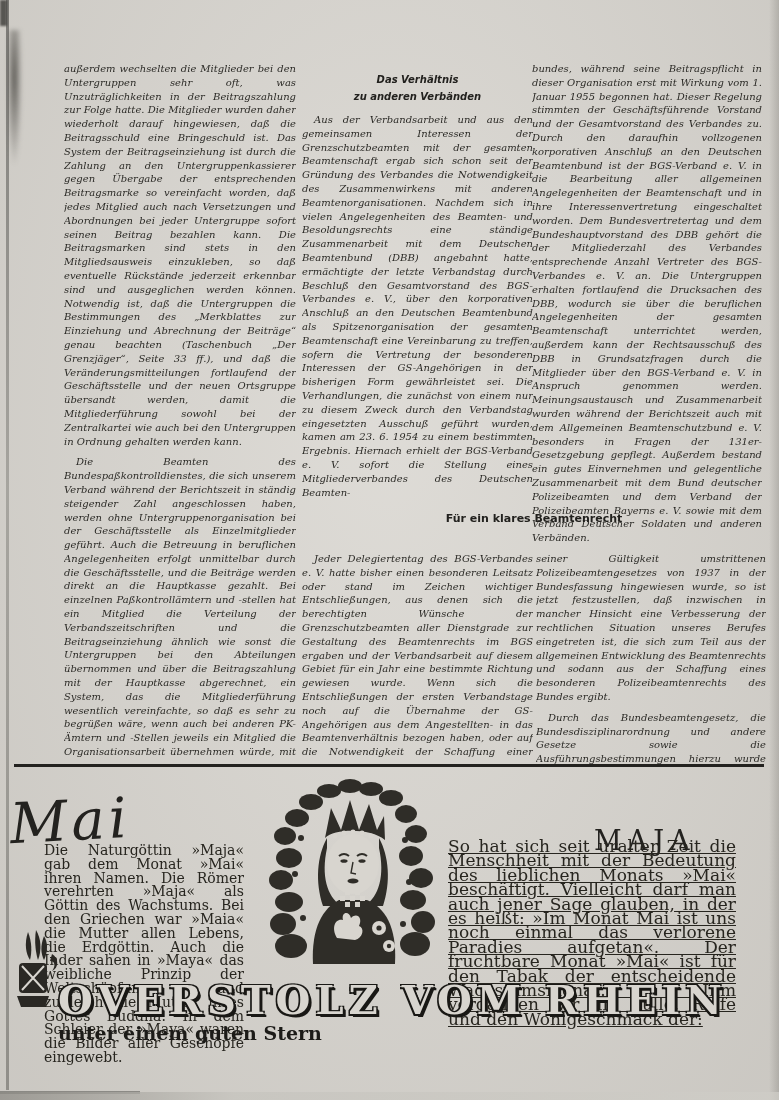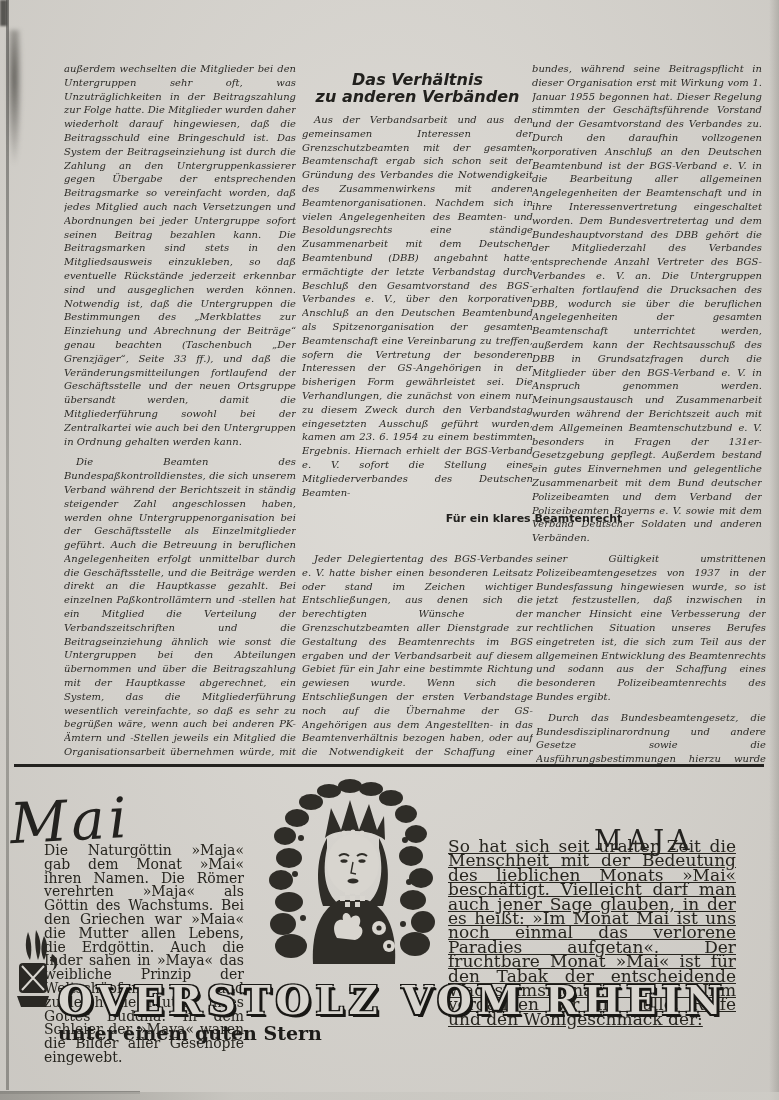--- a/index.html
+++ b/index.html
@@ -25,21 +25,21 @@
   
   .acol{position:absolute;font-size:10px;line-height:13.8px;text-align:justify;
     overflow:hidden;hyphens:auto;-webkit-hyphens:auto;color:#2b2a26;font-style:italic;}
   .acol p{margin:0 0 7px;}
   .acol p.ind{text-indent:12px;}
   .col1{left:64px;top:62px;width:232px;height:700px;}
   .col2u{left:302px;top:62px;width:231px;height:450px;}
   .col3u{left:532px;top:62px;width:230px;height:488px;}
   .col2l{left:302px;top:552px;width:231px;height:208px;}
   .col3l{left:536px;top:552px;width:230px;height:212px;}
-  .subhead{font-family:"DejaVu Sans",sans-serif;font-weight:bold;font-size:16px;
+  .subhead{font-family:"DejaVu Sans",sans-serif;font-weight:bold;font-size:10px;
     line-height:17px;text-align:center;margin:9px 4px 8px;color:#22211e;}
   .subhead span{display:block;}
   .bighead{position:absolute;left:302px;top:512px;width:464px;text-align:center;
     font-family:"DejaVu Sans",sans-serif;font-weight:bold;font-size:11px;color:#22211e;}
   .divider{position:absolute;left:14px;top:764px;width:750px;height:3px;background:#23221f;}
   
   .mai-script{position:absolute;left:10px;top:788px;font-family:"DejaVu Serif",serif;
     font-style:italic;font-size:56px;letter-spacing:4px;color:#23221f;transform:rotate(-3deg);}
   .maja-title{position:absolute;left:594px;top:806px;font-family:"DejaVu Serif",serif;
     font-size:27px;letter-spacing:6px;color:#23221f;margin-top:19px;}

